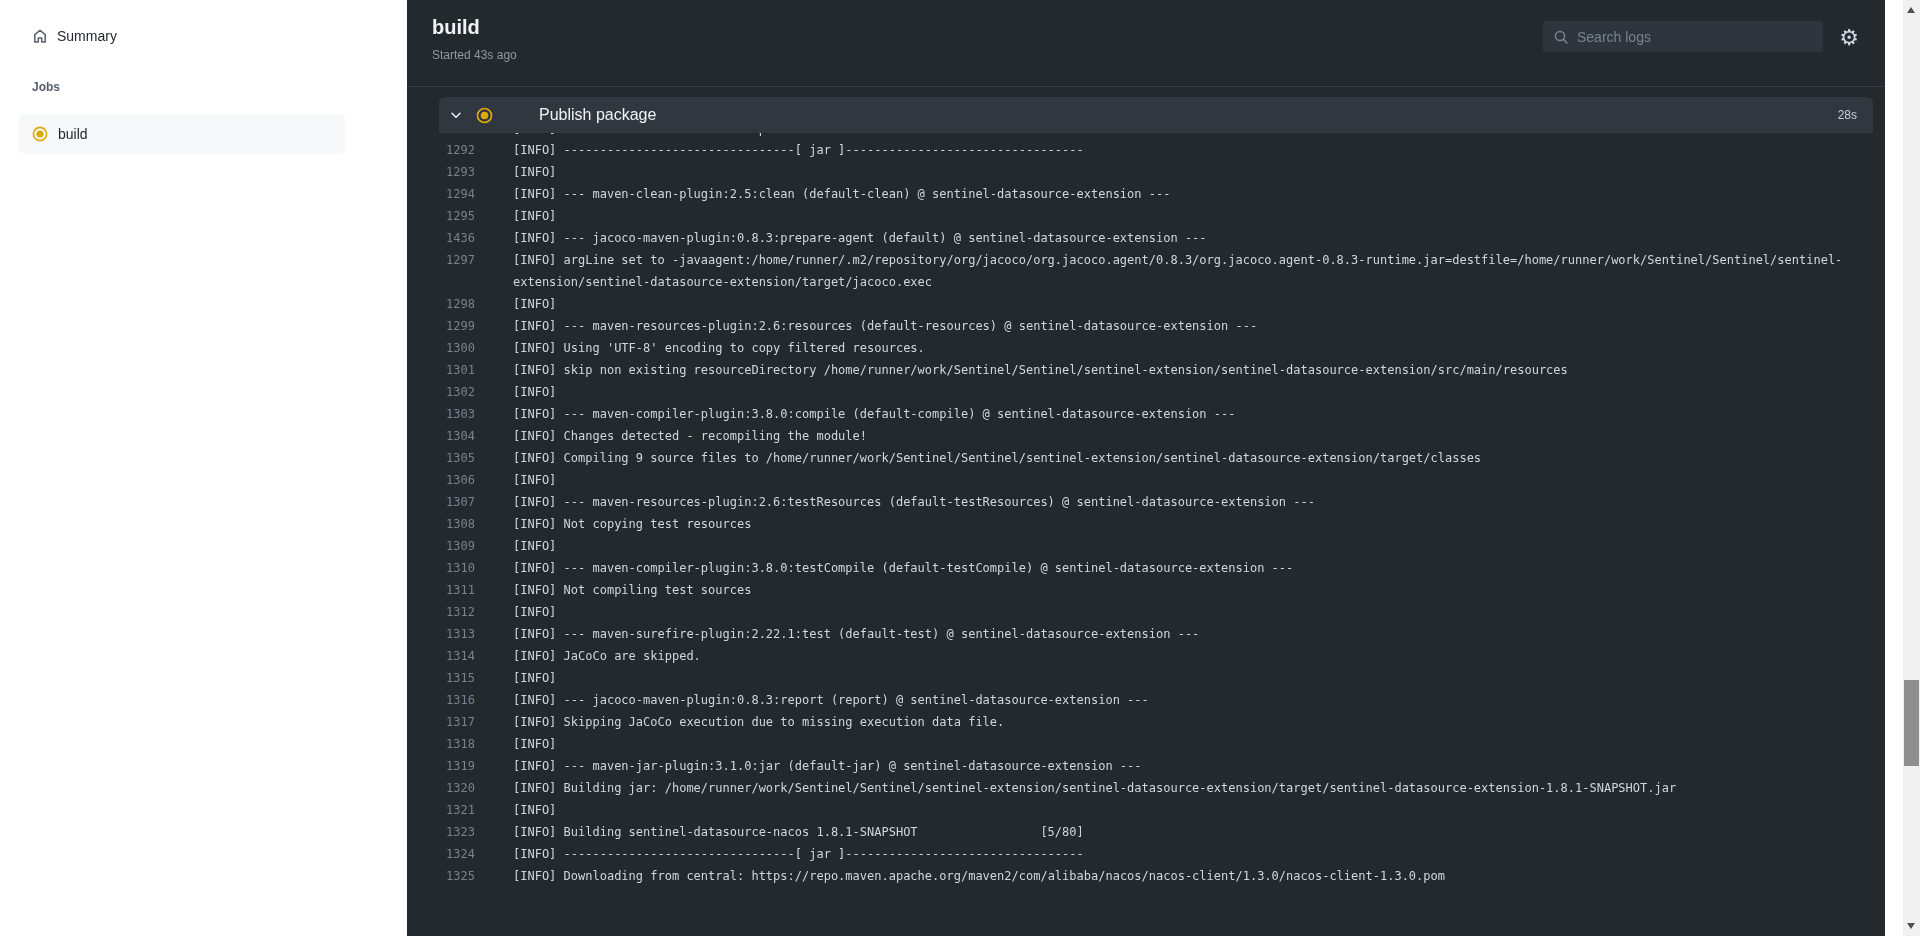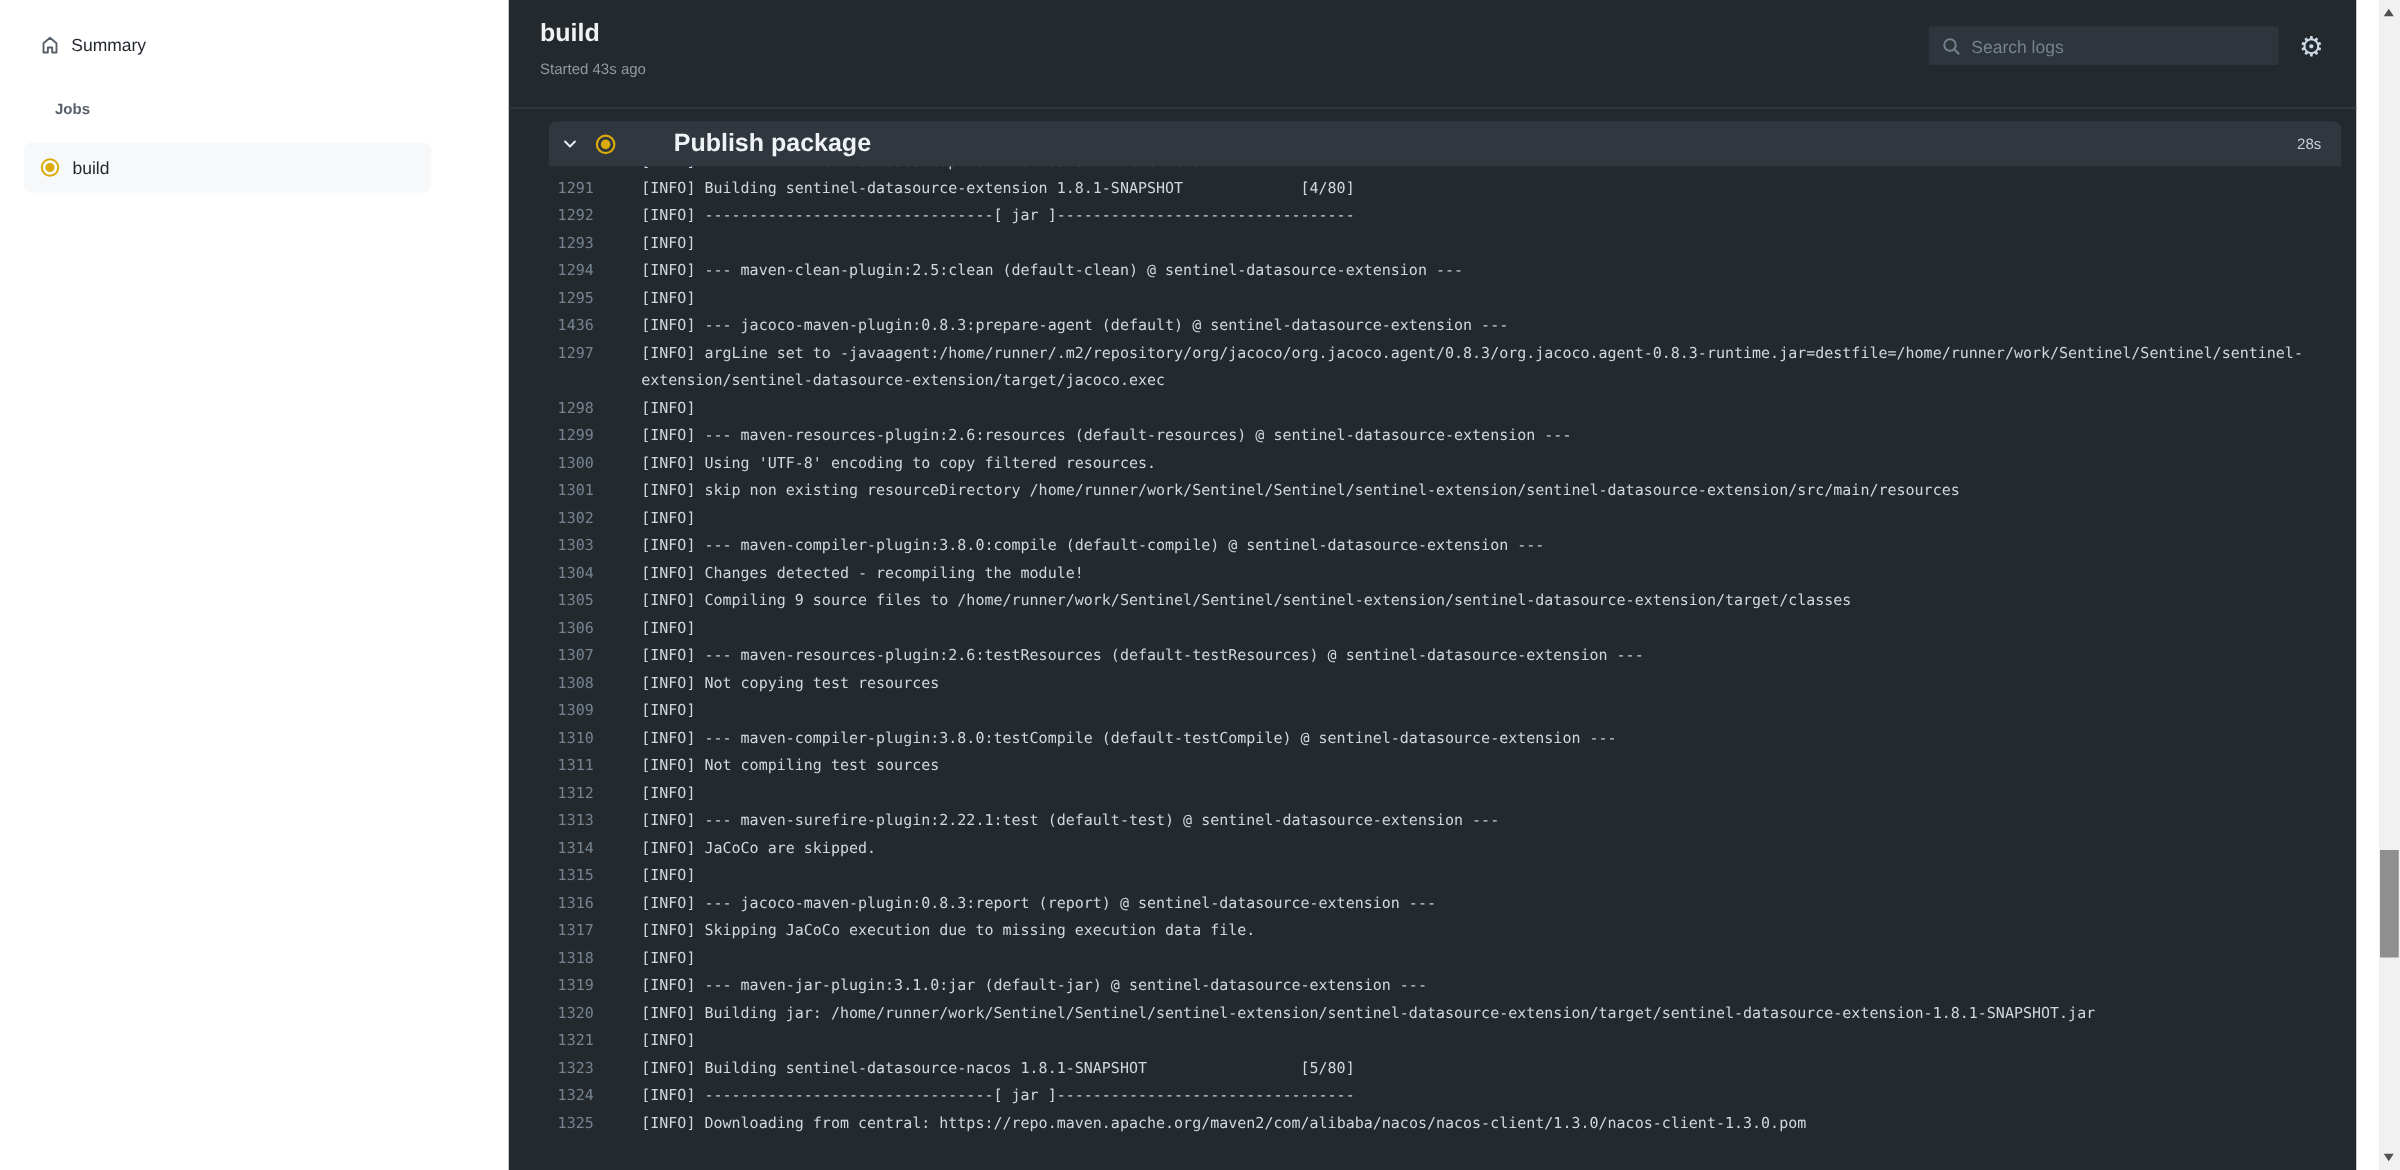--- a/index.html
+++ b/index.html
@@ -5,21 +5,21 @@
   * { margin:0; padding:0; box-sizing:border-box; }
   html,body { width:1920px; height:936px; overflow:hidden; background:#ffffff;
               font-family:"Liberation Sans", sans-serif; }
   .page { position:relative; width:1920px; height:936px; }
 
   
   .sidebar { position:absolute; left:0; top:0; width:407px; height:936px; background:#ffffff; }
   .summary-item { position:absolute; left:20px; top:20px; width:325px; height:32px;
                   display:flex; align-items:center; gap:9px; padding-left:12px;
                   border-radius:6px; cursor:pointer; color:#24292f; font-size:14px; font-weight:500; }
-  .jobs-heading { position:absolute; left:32px; top:80px; font-size:12px; font-weight:600; color:#57606a;margin-left:12px; }
+  .jobs-heading { position:absolute; left:32px; top:80px; font-size:12px; font-weight:600; color:#57606a; }
   .job-item { position:absolute; left:19px; top:114px; width:326px; height:40px;
               background:#f6f8fa; border-radius:6px; display:flex; align-items:center;
               gap:10px; padding-left:13px; cursor:pointer;
               color:#24292f; font-size:14px; font-weight:500; }
 
   
   .panel { position:absolute; left:407px; top:0; width:1478px; height:936px;
            background:#24292e; color:#d0d7de; }
   .panel-header { position:absolute; left:0; top:0; width:1478px; height:87px;
                   border-bottom:1px solid #373e47; }
@@ -34,21 +34,21 @@
   .gear-btn { position:absolute; left:1424px; top:20px; width:36px; height:36px;
               display:flex; align-items:center; justify-content:center;
               color:#cdd9e5; font-size:22px; cursor:pointer; background:transparent; border:none; }
 
   
   .step-header { position:absolute; left:32px; top:97px; width:1434px; height:36px;
                  background:#31373f; border-radius:6px 6px 0 0;
                  display:flex; align-items:center; cursor:pointer; z-index:3; }
   .step-chevron { margin-left:10px; display:flex; }
   .step-status { margin-left:13px; display:flex; }
-  .step-title { margin-left:14px; font-size:20px; font-weight:700; color:#f0f3f6;padding-left:32px; }
+  .step-title { margin-left:14px; font-size:16px; font-weight:400; color:#f0f3f6;padding-left:32px; }
   .step-duration { margin-left:auto; margin-right:16px; font-size:12px; color:#c9d1d9; }
 
   
   .log { position:absolute; left:0; top:139px; width:1478px; }
   .row { display:flex; height:22px; line-height:22px;
          font-family:"DejaVu Sans Mono", monospace; font-size:12px; }
   .num { width:68px; text-align:right; color:#768390; flex:none; cursor:pointer; }
   .txt { padding-left:38px; white-space:pre; color:#d0d7de; }
   .lnk { color:#d0d7de; cursor:pointer; white-space:pre; }
   .clip { position:absolute; left:0; top:133px; width:1478px; height:7px; overflow:hidden; z-index:1; }
@@ -125,24 +125,20 @@
     </div>
 
     <div class="clip">
       <div class="row">
         <span class="num">1290</span>
         <span class="txt">[INFO] -----------&lt; com.alibaba.csp:sentinel-datasource-extension &gt;------------</span>
       </div>
     </div>
 
     <div class="log" id="log-rows">
-  <div class="row">
-    <span class="num">1291</span>
-    <span class="txt">[INFO] Building sentinel-datasource-extension 1.8.1-SNAPSHOT             [4/80]</span>
-  </div>
 
   <div class="row">
     <span class="num">1292</span>
     <span class="txt">[INFO] --------------------------------[ jar ]---------------------------------</span>
   </div>
 
   <div class="row">
     <span class="num">1293</span>
     <span class="txt">[INFO]</span>
   </div>

